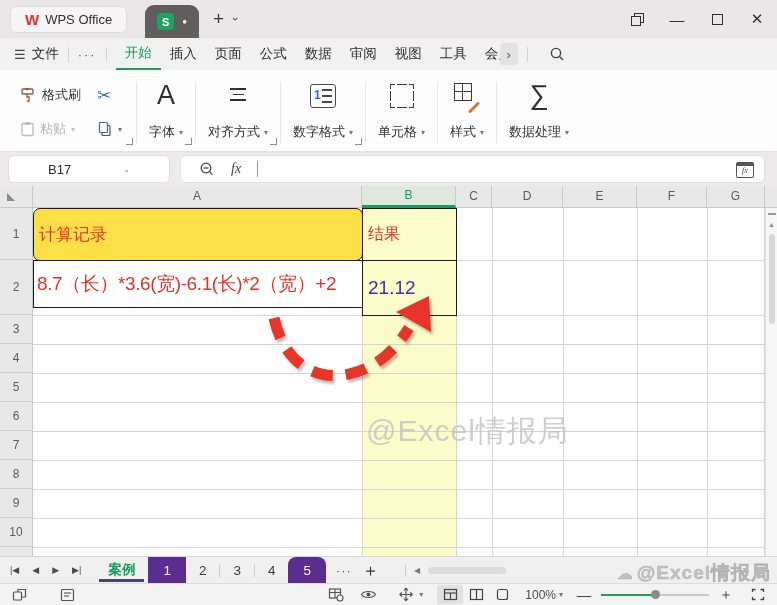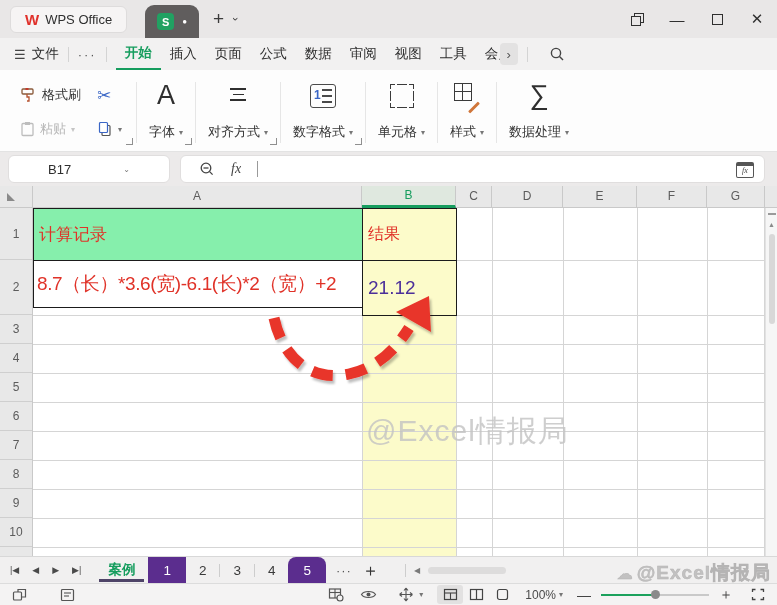--- a/index.html
+++ b/index.html
@@ -28,21 +28,21 @@
   .min-icon, .close-icon { font-size:15px; }
 
   
   .menubar { position:absolute; left:0; top:38px; width:777px; height:32px; background:#f2f1f1; display:flex; align-items:center; }
   .hamburger { font-size:13px; color:#444; margin-left:14px; }
   .menu-file { margin-left:6px; font-size:13.5px; color:#2e2e2e; }
   .vdiv { width:1px; height:15px; background:#d4d4d4; margin:0 9px; }
   .menu-more { color:#555; letter-spacing:2px; font-size:13px; }
   .menu-items { display:flex; align-items:center; gap:0; width:388px; overflow:hidden; white-space:nowrap; }
   .menu-item { font-size:13.5px; color:#2e2e2e; padding:0 9px; line-height:30px; }
-  .menu-item.active { color:#169d5e; font-weight:bold; border-bottom:3px solid #169d5e; }
+  .menu-item.active { color:#169d5e; font-weight:normal; border-bottom:3px solid #169d5e; }
   .menu-overflow-btn { width:18px; height:22px; background:#e3e2e2; border-radius:4px; color:#555; display:flex; align-items:center; justify-content:center; font-size:13px; margin-left:-4px; }
   .search-glass { margin-left:12px; }
   .mb-right { position:absolute; right:8px; top:38px; height:32px; display:flex; align-items:center; gap:12px; }
   .share-btn { display:flex; align-items:center; gap:5px; background:#10a35c; color:#fff; height:24px; padding:0 12px; border-radius:13px; font-size:13px; }
 
   
   .ribbon { position:absolute; left:0; top:70px; width:777px; height:82px; background:#fdfdfd; border-bottom:1px solid #e3e3e3; display:flex; align-items:stretch; padding:8px 0 4px 18px; }
   .rgroup { position:relative; display:flex; flex-direction:column; align-items:center; justify-content:space-between; padding:2px 12px 6px; }
   .rsep { width:1px; background:#e6e6e6; margin:4px 0; }
   .corner { position:absolute; right:3px; bottom:2px; width:7px; height:7px; border-right:1.3px solid #8f8f8f; border-bottom:1.3px solid #8f8f8f; }
@@ -364,21 +364,21 @@
       <div class="hline" style="top:107px"></div>
       <div class="hline" style="top:136px"></div>
       <div class="hline" style="top:165px"></div>
       <div class="hline" style="top:194px"></div>
       <div class="hline" style="top:223px"></div>
       <div class="hline" style="top:252px"></div>
       <div class="hline" style="top:281px"></div>
       <div class="hline" style="top:310px"></div>
       <div class="hline" style="top:339px"></div>
 
-      <div class="tcell red-text" style="left:0;top:0;width:330px;height:53px;background:#86efac;font-size:17px;padding-left:5px;">计算记录</div>
+      <div class="tcell red-text" style="left:0;top:0;width:330px;height:53px;background:#fde047;font-size:17px;padding-left:5px;border-radius:7px;">计算记录</div>
       <div class="tcell red-text" style="left:329px;top:0;width:95px;height:53px;background:#fcfbca;font-size:16px;padding-left:5px;border-left-width:1.6px;">结果</div>
       <div class="tcell red-text" style="left:0;top:52px;width:330px;height:48px;background:#fff;font-size:19px;padding-left:3px;letter-spacing:-0.4px;white-space:nowrap;">8.7（长）*3.6(宽)-6.1(长)*2（宽）+2</div>
       <div class="tcell" style="left:329px;top:52px;width:95px;height:56px;background:#fcfbca;font-size:19px;padding-left:5px;color:#4b2f9a;border-left-width:1.6px;">21.12</div>
 
       <svg width="732" height="348" viewBox="0 0 732 348" style="position:absolute;left:0;top:0;pointer-events:none;">
         <defs>
             <filter id="sh" x="-20%" y="-20%" width="150%" height="150%">
               <feDropShadow dx="2" dy="3" stdDeviation="1.2" flood-color="#000" flood-opacity="0.25"></feDropShadow>
             </filter>
           </defs>

